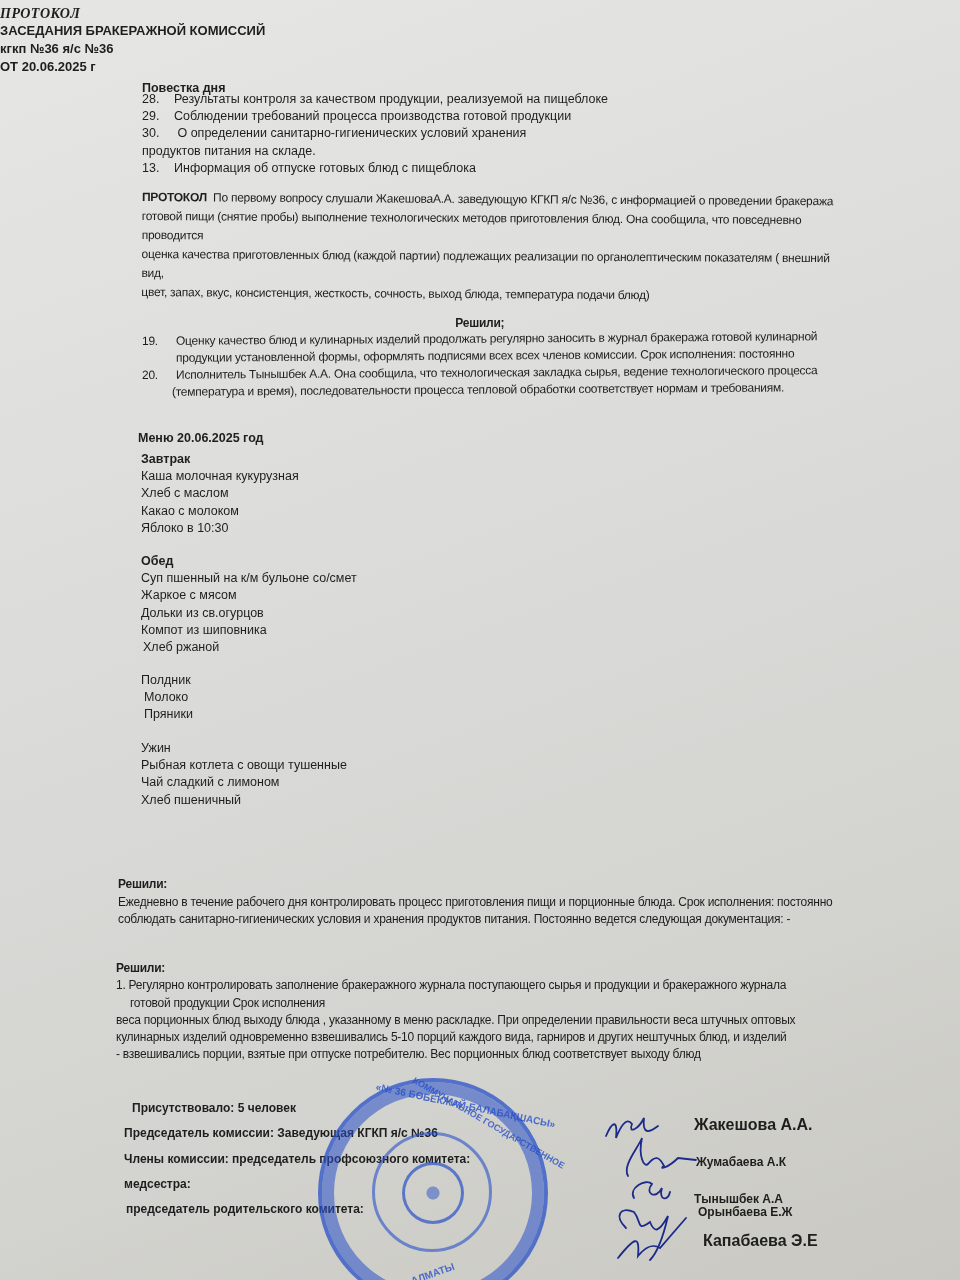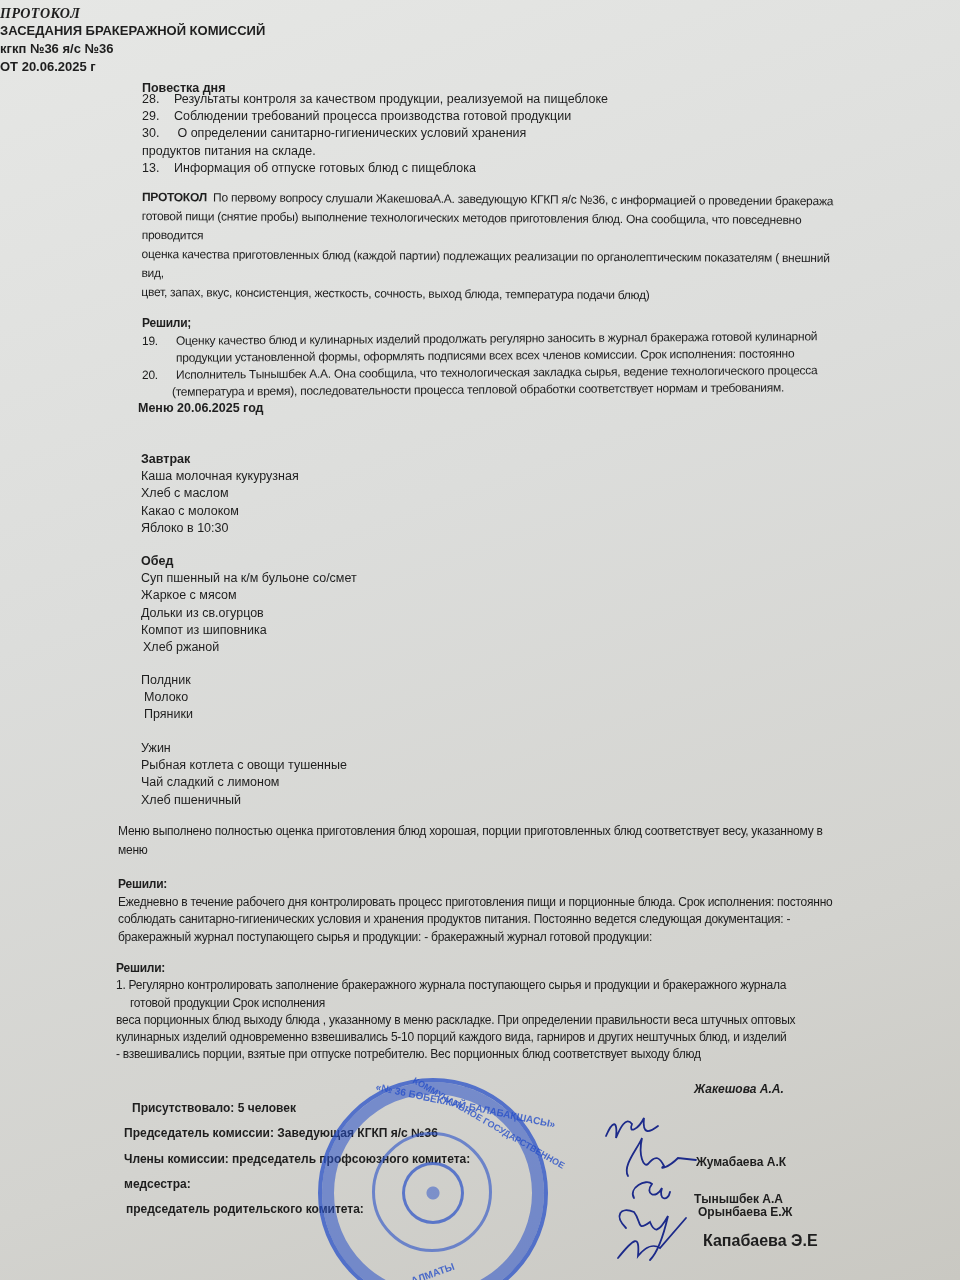--- a/index.html
+++ b/index.html
@@ -59,28 +59,28 @@
   <div class="abs narrow" style="left:142px;top:190px;transform:rotate(0.35deg);transform-origin:left top;">
     <div style="height:19px;"><span class="b">ПРОТОКОЛ</span>&nbsp; <span>По первому вопросу слушали ЖакешоваА.А. заведующую КГКП я/с №36, с информацией о проведении бракеража</span></div>
     <div style="height:19px;">готовой пищи  (снятие пробы) выполнение технологических методов приготовления блюд. Она сообщила, что повседневно</div>
     <div style="height:19px;">проводится</div>
     <div style="height:19px;">оценка качества приготовленных блюд (каждой партии) подлежащих реализации по органолептическим показателям ( внешний</div>
     <div style="height:19px;">вид,</div>
     <div style="height:19px;">цвет, запах, вкус, консистенция, жесткость, сочность, выход блюда, температура подачи блюд)</div>
   </div>
 
   <div class="abs narrow" style="left:142px;top:316px;">
-    <div class="b" style="height:18px;">Решили;</div>
+    <div class="b" style="height:18px;text-align:center;">Решили;</div>
     <div style="height:17px;transform:rotate(-0.4deg);transform-origin:left;"><span class="num" style="width:34px;">19.</span><span>Оценку качество блюд и кулинарных изделий продолжать регулярно заносить в журнал бракеража готовой кулинарной</span></div>
     <div style="height:17px;padding-left:34px;transform:rotate(-0.4deg);transform-origin:left;">продукции установленной формы, оформлять подписями всех всех членов комиссии. Срок исполнения: постоянно</div>
     <div style="height:17px;transform:rotate(-0.4deg);transform-origin:left;"><span class="num" style="width:34px;">20.</span><span>Исполнитель Тынышбек А.А. Она сообщила, что технологическая закладка сырья, ведение технологического процесса</span></div>
     <div style="height:17px;padding-left:30px;transform:rotate(-0.4deg);transform-origin:left;">(температура и время), последовательности процесса тепловой обработки соответствует нормам и требованиям.</div>
   </div>
 
-  <div class="abs t b" style="left:138px;top:401px;text-align:center;">Меню 20.06.2025 год</div>
+  <div class="abs t b" style="left:138px;top:431px;text-align:center;">Меню 20.06.2025 год</div>
 
   <div class="abs t" style="left:141px;top:451px;line-height:17.2px;">
     <div class="b">Завтрак</div>
     <div>Каша молочная кукурузная</div>
     <div>Хлеб с маслом</div>
     <div>Какао  с молоком</div>
     <div>Яблоко в 10:30</div>
   </div>
 
   <div class="abs t" style="left:141px;top:553px;line-height:17.2px;">
@@ -98,30 +98,25 @@
     <div style="padding-left:3px;">Пряники</div>
   </div>
 
   <div class="abs t" style="left:141px;top:740px;line-height:17.2px;">
     <div>Ужин</div>
     <div>Рыбная котлета с овощи тушенные</div>
     <div>Чай сладкий с лимоном</div>
     <div>Хлеб  пшеничный</div>
   </div>
 
-  <div class="abs narrow" style="left:118px;top:822px;line-height:19px;">
-    <div>Меню выполнено полностью оценка приготовления блюд хорошая, порции приготовленных блюд соответствует весу, указанному в</div>
-    <div>меню</div>
-  </div>
 
   <div class="abs narrow" style="left:118px;top:876px;line-height:17.5px;">
     <div class="b">Решили:</div>
     <div>Ежедневно в течение рабочего дня контролировать процесс приготовления пищи и порционные блюда. Срок исполнения: постоянно</div>
     <div>соблюдать санитарно-гигиенических условия и хранения продуктов питания. Постоянно ведется следующая документация: -</div>
-    <div>бракеражный журнал поступающего сырья и продукции: - бракеражный журнал готовой продукции:</div>
   </div>
 
   <div class="abs narrow" style="left:116px;top:960px;line-height:17.3px;">
     <div class="b">Решили:</div>
     <div>1. Регулярно контролировать заполнение бракеражного журнала поступающего сырья и продукции и бракеражного журнала</div>
     <div style="padding-left:14px;">   готовой продукции Срок исполнения</div>
     <div>веса порционных блюд выходу блюда , указанному в меню раскладке. При определении правильности веса штучных оптовых</div>
     <div>кулинарных изделий одновременно взвешивались 5-10 порций каждого вида, гарниров и других нештучных блюд, и изделий</div>
     <div>- взвешивались порции, взятые при отпуске потребителю. Вес порционных блюд соответствует выходу блюд</div>
   </div>
@@ -143,18 +138,18 @@
   <svg class="sig" style="left:598px;top:1108px;" width="110" height="160" viewBox="0 0 110 160">
     <g fill="none" stroke="#1c2a8a" stroke-width="1.8" stroke-linecap="round">
       <path d="M8 28 C14 14, 20 10, 18 30 C22 20, 28 8, 34 16 C30 26, 40 22, 46 10 C44 28, 52 24, 60 18"></path>
       <path d="M30 68 C24 58, 40 40, 44 30 C40 48, 46 60, 50 56 C58 46, 62 50, 66 58 C60 62, 70 60, 80 50 L98 52"></path>
       <path d="M36 90 C30 80, 48 70, 54 76 C46 86, 58 92, 64 80 C60 92, 70 94, 72 84"></path>
       <path d="M28 120 C16 108, 22 98, 36 104 C44 114, 38 124, 52 114 C56 124, 60 126, 70 108 C64 134, 58 146, 52 152"></path>
       <path d="M20 150 C36 130, 42 126, 40 148 C48 138, 56 136, 62 140 L88 110"></path>
     </g>
   </svg>
 
-  <div class="abs b" style="left:694px;top:1082px;font-size:12px;font-style:italic;">Жакешова А.А.</div>
+  <div class="abs b" style="left:694px;top:1116px;font-size:16px;">Жакешова А.А.</div>
   <div class="abs b" style="left:696px;top:1155px;font-size:12px;">Жумабаева А.К</div>
   <div class="abs b" style="left:694px;top:1180px;font-size:12px;margin-top:12px;">Тынышбек А.А</div>
   <div class="abs b" style="left:698px;top:1205px;font-size:12px;">Орынбаева Е.Ж</div>
   <div class="abs b" style="left:703px;top:1232px;font-size:16px;">Капабаева Э.Е</div>
 </div>
 
 </body></html>

